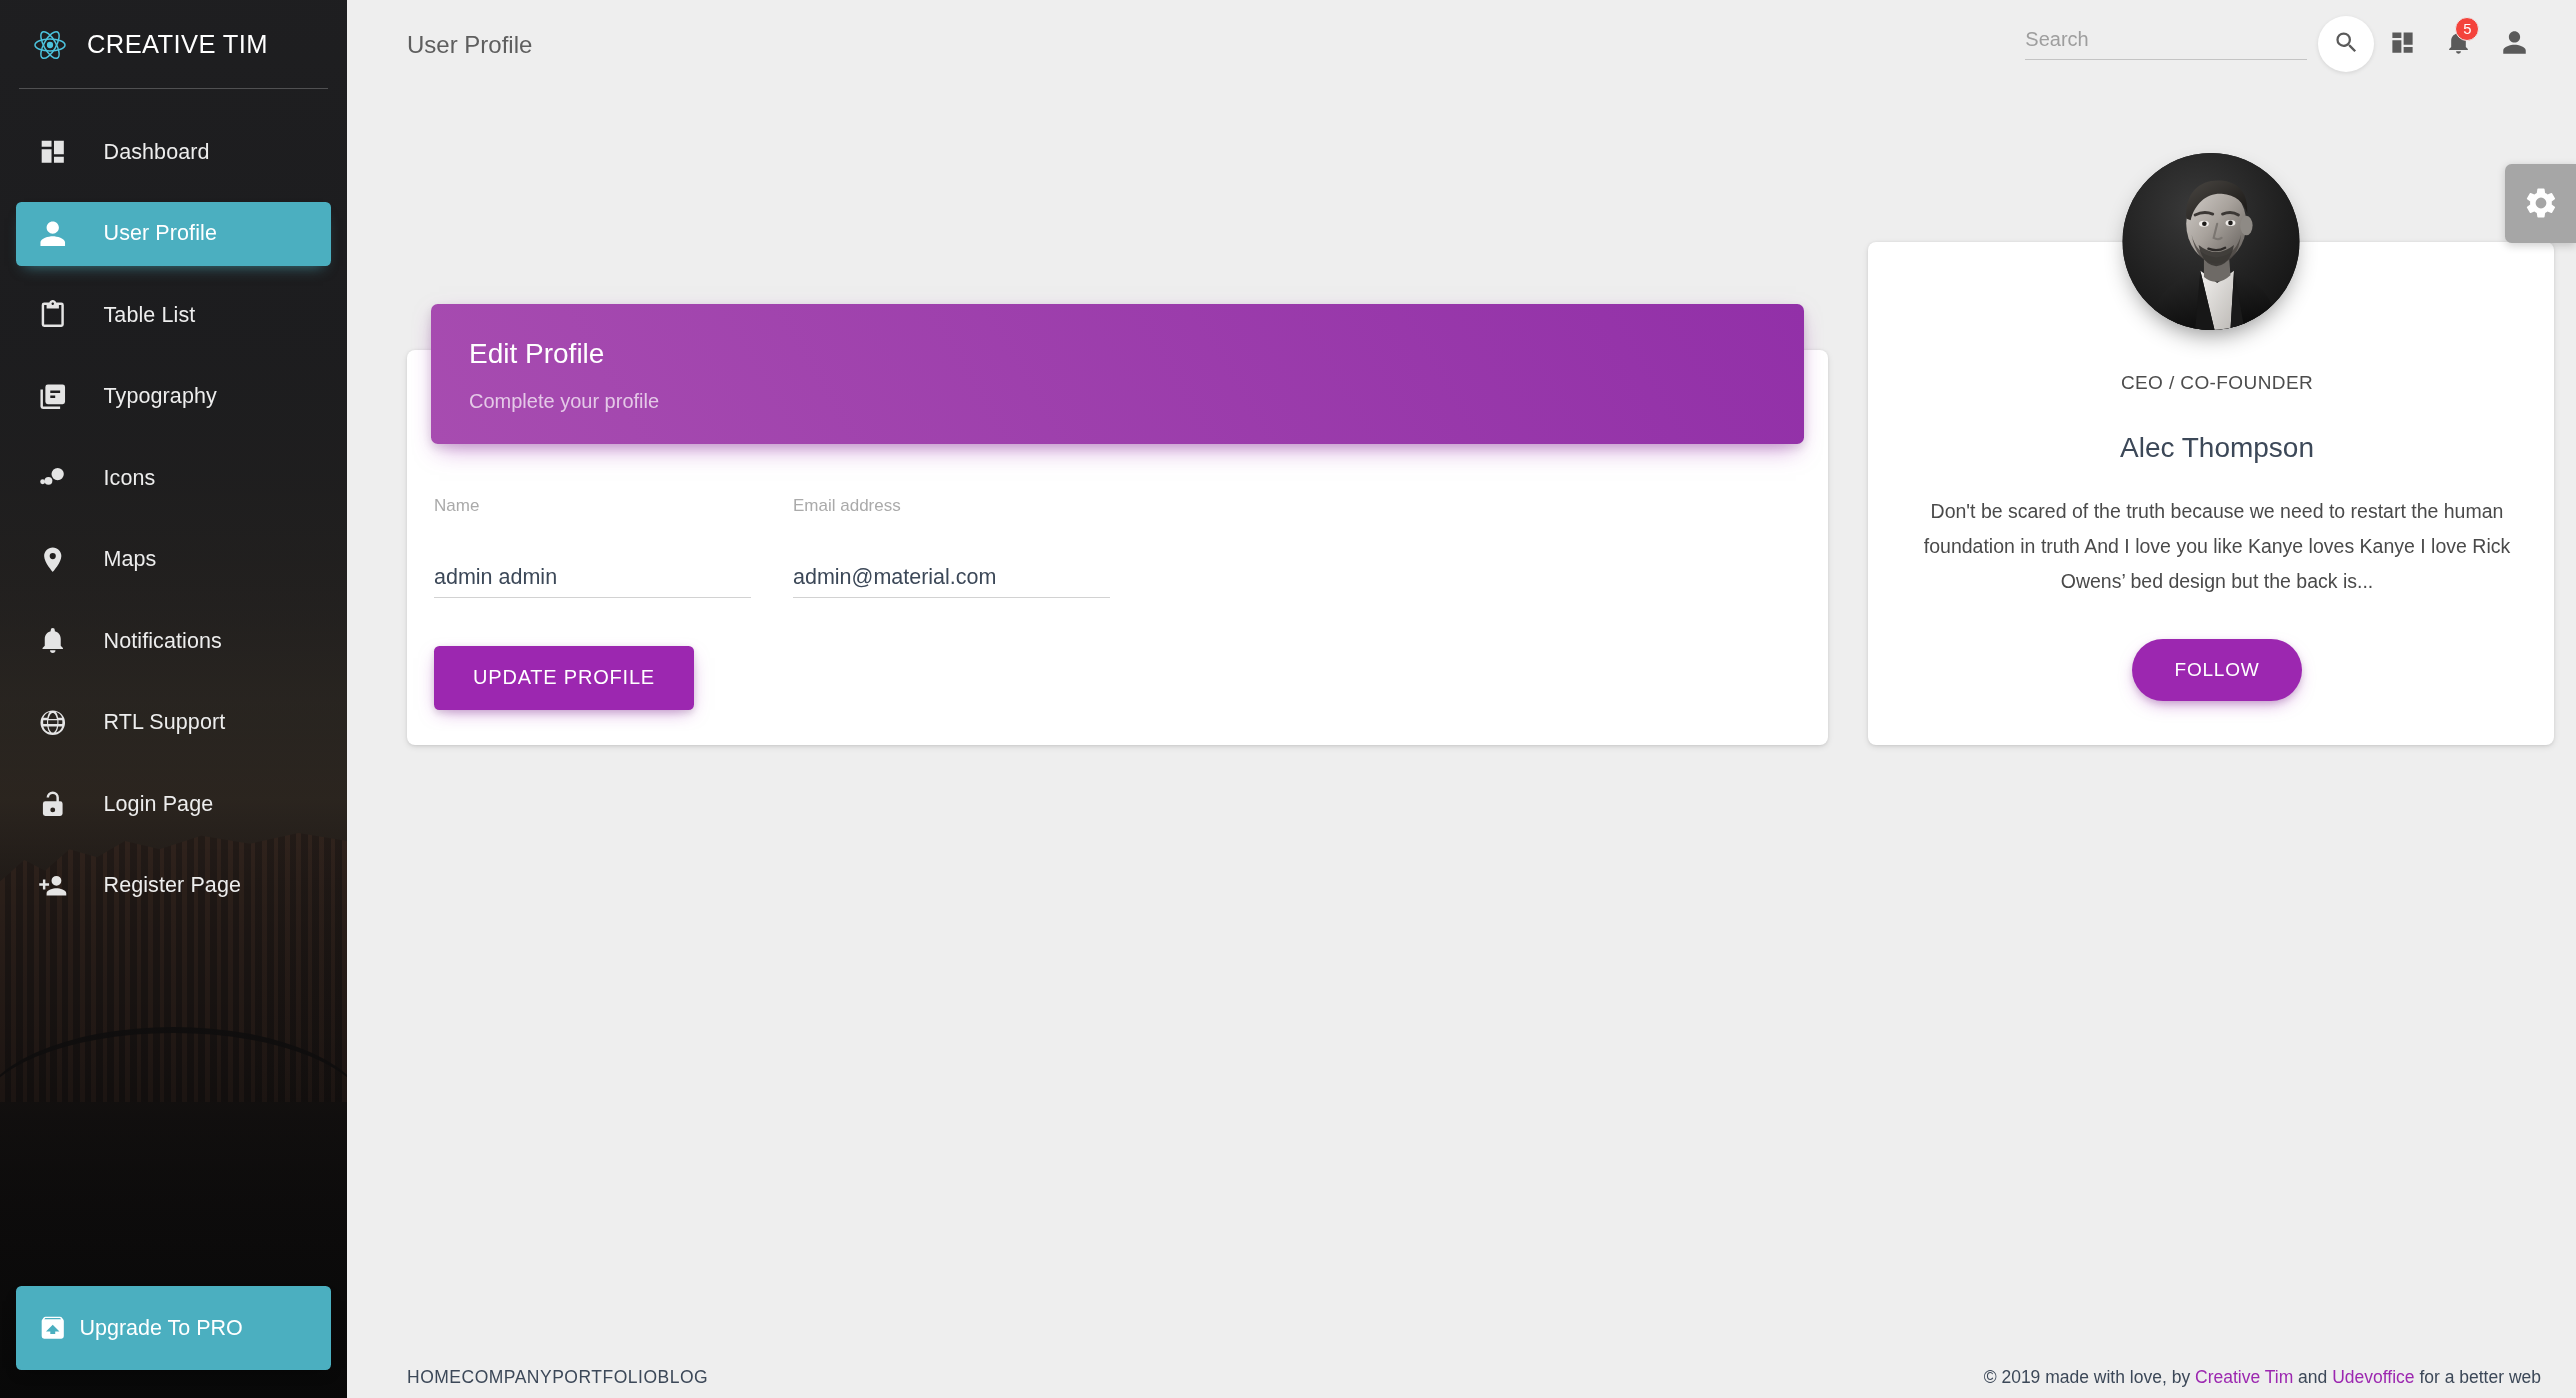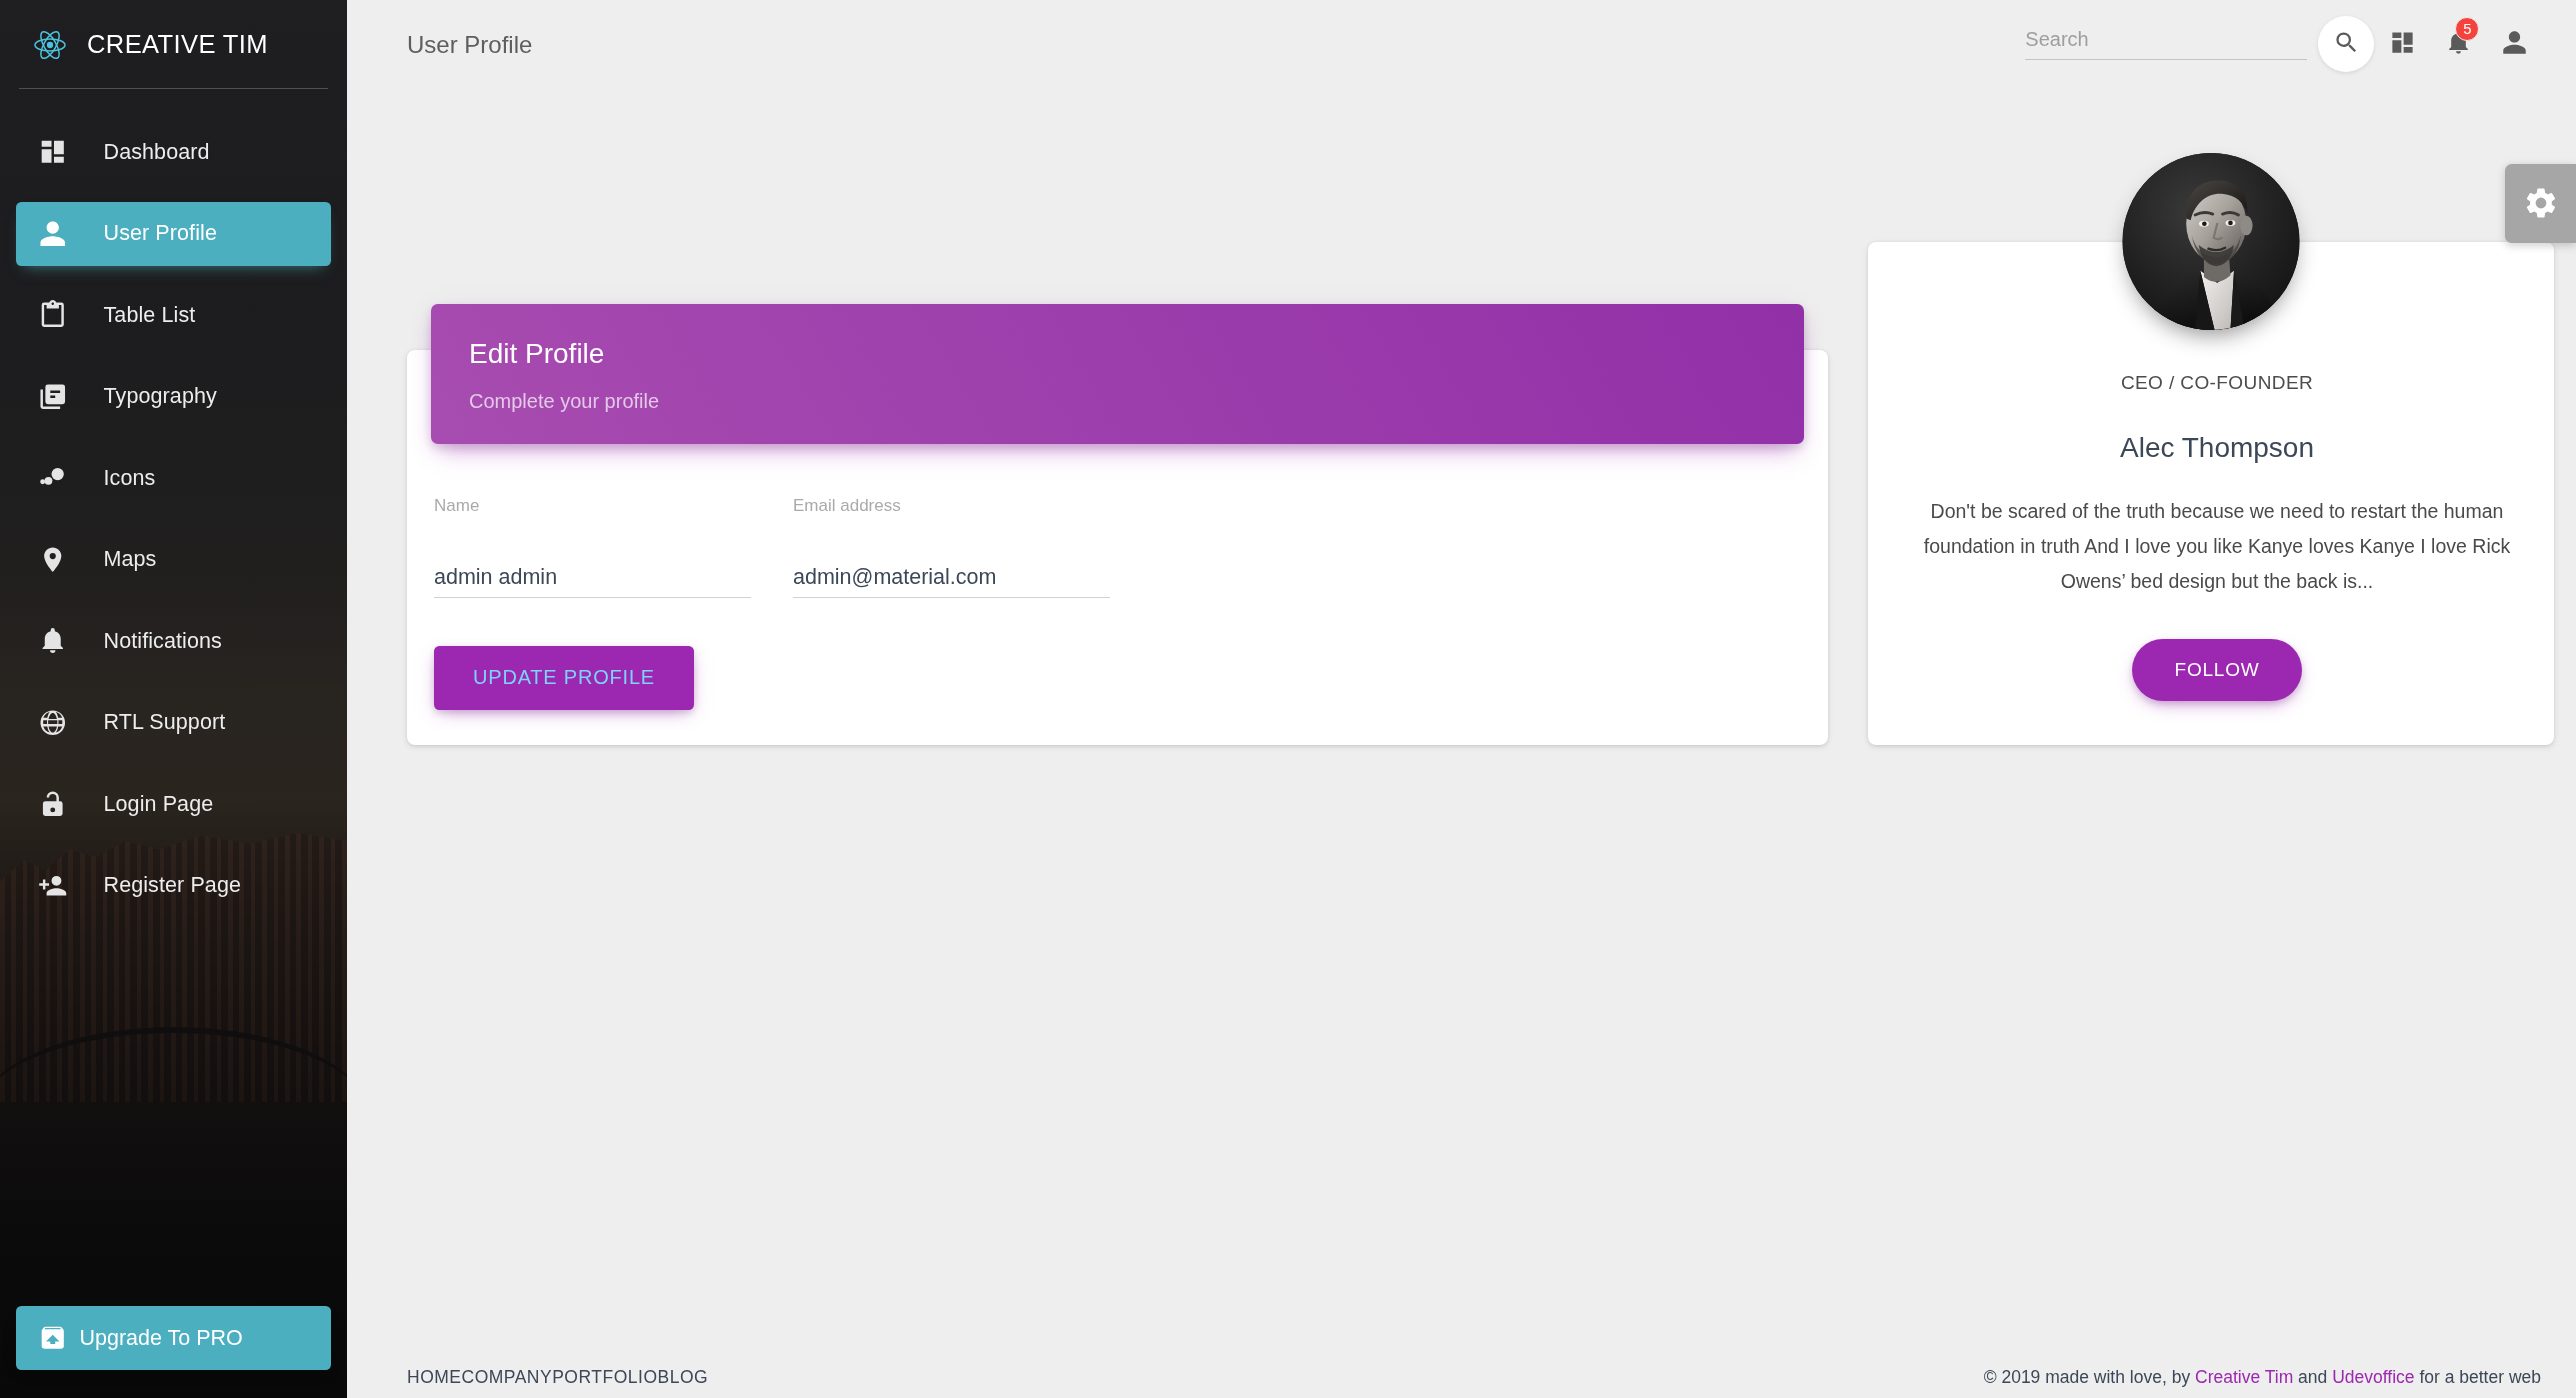--- a/index.html
+++ b/index.html
@@ -100,21 +100,21 @@
   .menu-item.active{
     background:#4BAFC0;
     box-shadow:0 8px 13.4px -8px rgba(75,175,192,.65);
   }
   .menu-item.active .mi-icon svg{ fill:#FFFFFF; }
   .menu-item.active .mi-label{ color:#FFFFFF; }
 
   .upgrade-wrap{ position:absolute; left:0; right:0; bottom:28px; padding:0 16px; }
   .upgrade{
     display:flex; align-items:center;
-    height:64px; border-radius:5.4px;
+    height:84px; border-radius:5.4px;
     background:#4BAFC0; padding-left:21.5px;
     cursor:pointer;
     box-shadow:0 6.7px 14.8px -8px rgba(0,0,0,.6);
   }
   .upgrade .mi-icon{ width:42px; flex:0 0 auto; display:flex; }
   .upgrade .mi-icon svg{ width:29.5px; height:29.5px; fill:#FFFFFF; }
   .upgrade .mi-label{ color:#FFFFFF; font-size:21.5px; white-space:nowrap; }
 
   
   #topbar{
@@ -197,21 +197,21 @@
   .field input{
     width:100%; height:39px; border:none; outline:none; background:transparent;
     border-bottom:0.7px solid #D2D2D2;
     font-family:"Liberation Sans", sans-serif;
     font-size:21.5px; color:#3C4858;margin-top:25px;
   }
   .btn-primary{
     margin:48px 0 0 27px;
     display:inline-flex; align-items:center; justify-content:center;
     height:64px; padding:0 39px; border:none; border-radius:5.4px;
-    background:#9C27B0; color:#7dd3fc;
+    background:#9C27B0; color:#ffffff;
     font-family:"Liberation Sans", sans-serif;
     font-size:20px; letter-spacing:0.8px; cursor:pointer;
     box-shadow:0 6.7px 17.5px -5.4px rgba(156,39,176,.55), 0 2.7px 6.7px rgba(0,0,0,.12);
   }
 
   
   .profile-card{
     position:relative;
     flex:0 0 686px;
     margin-top:128px;

